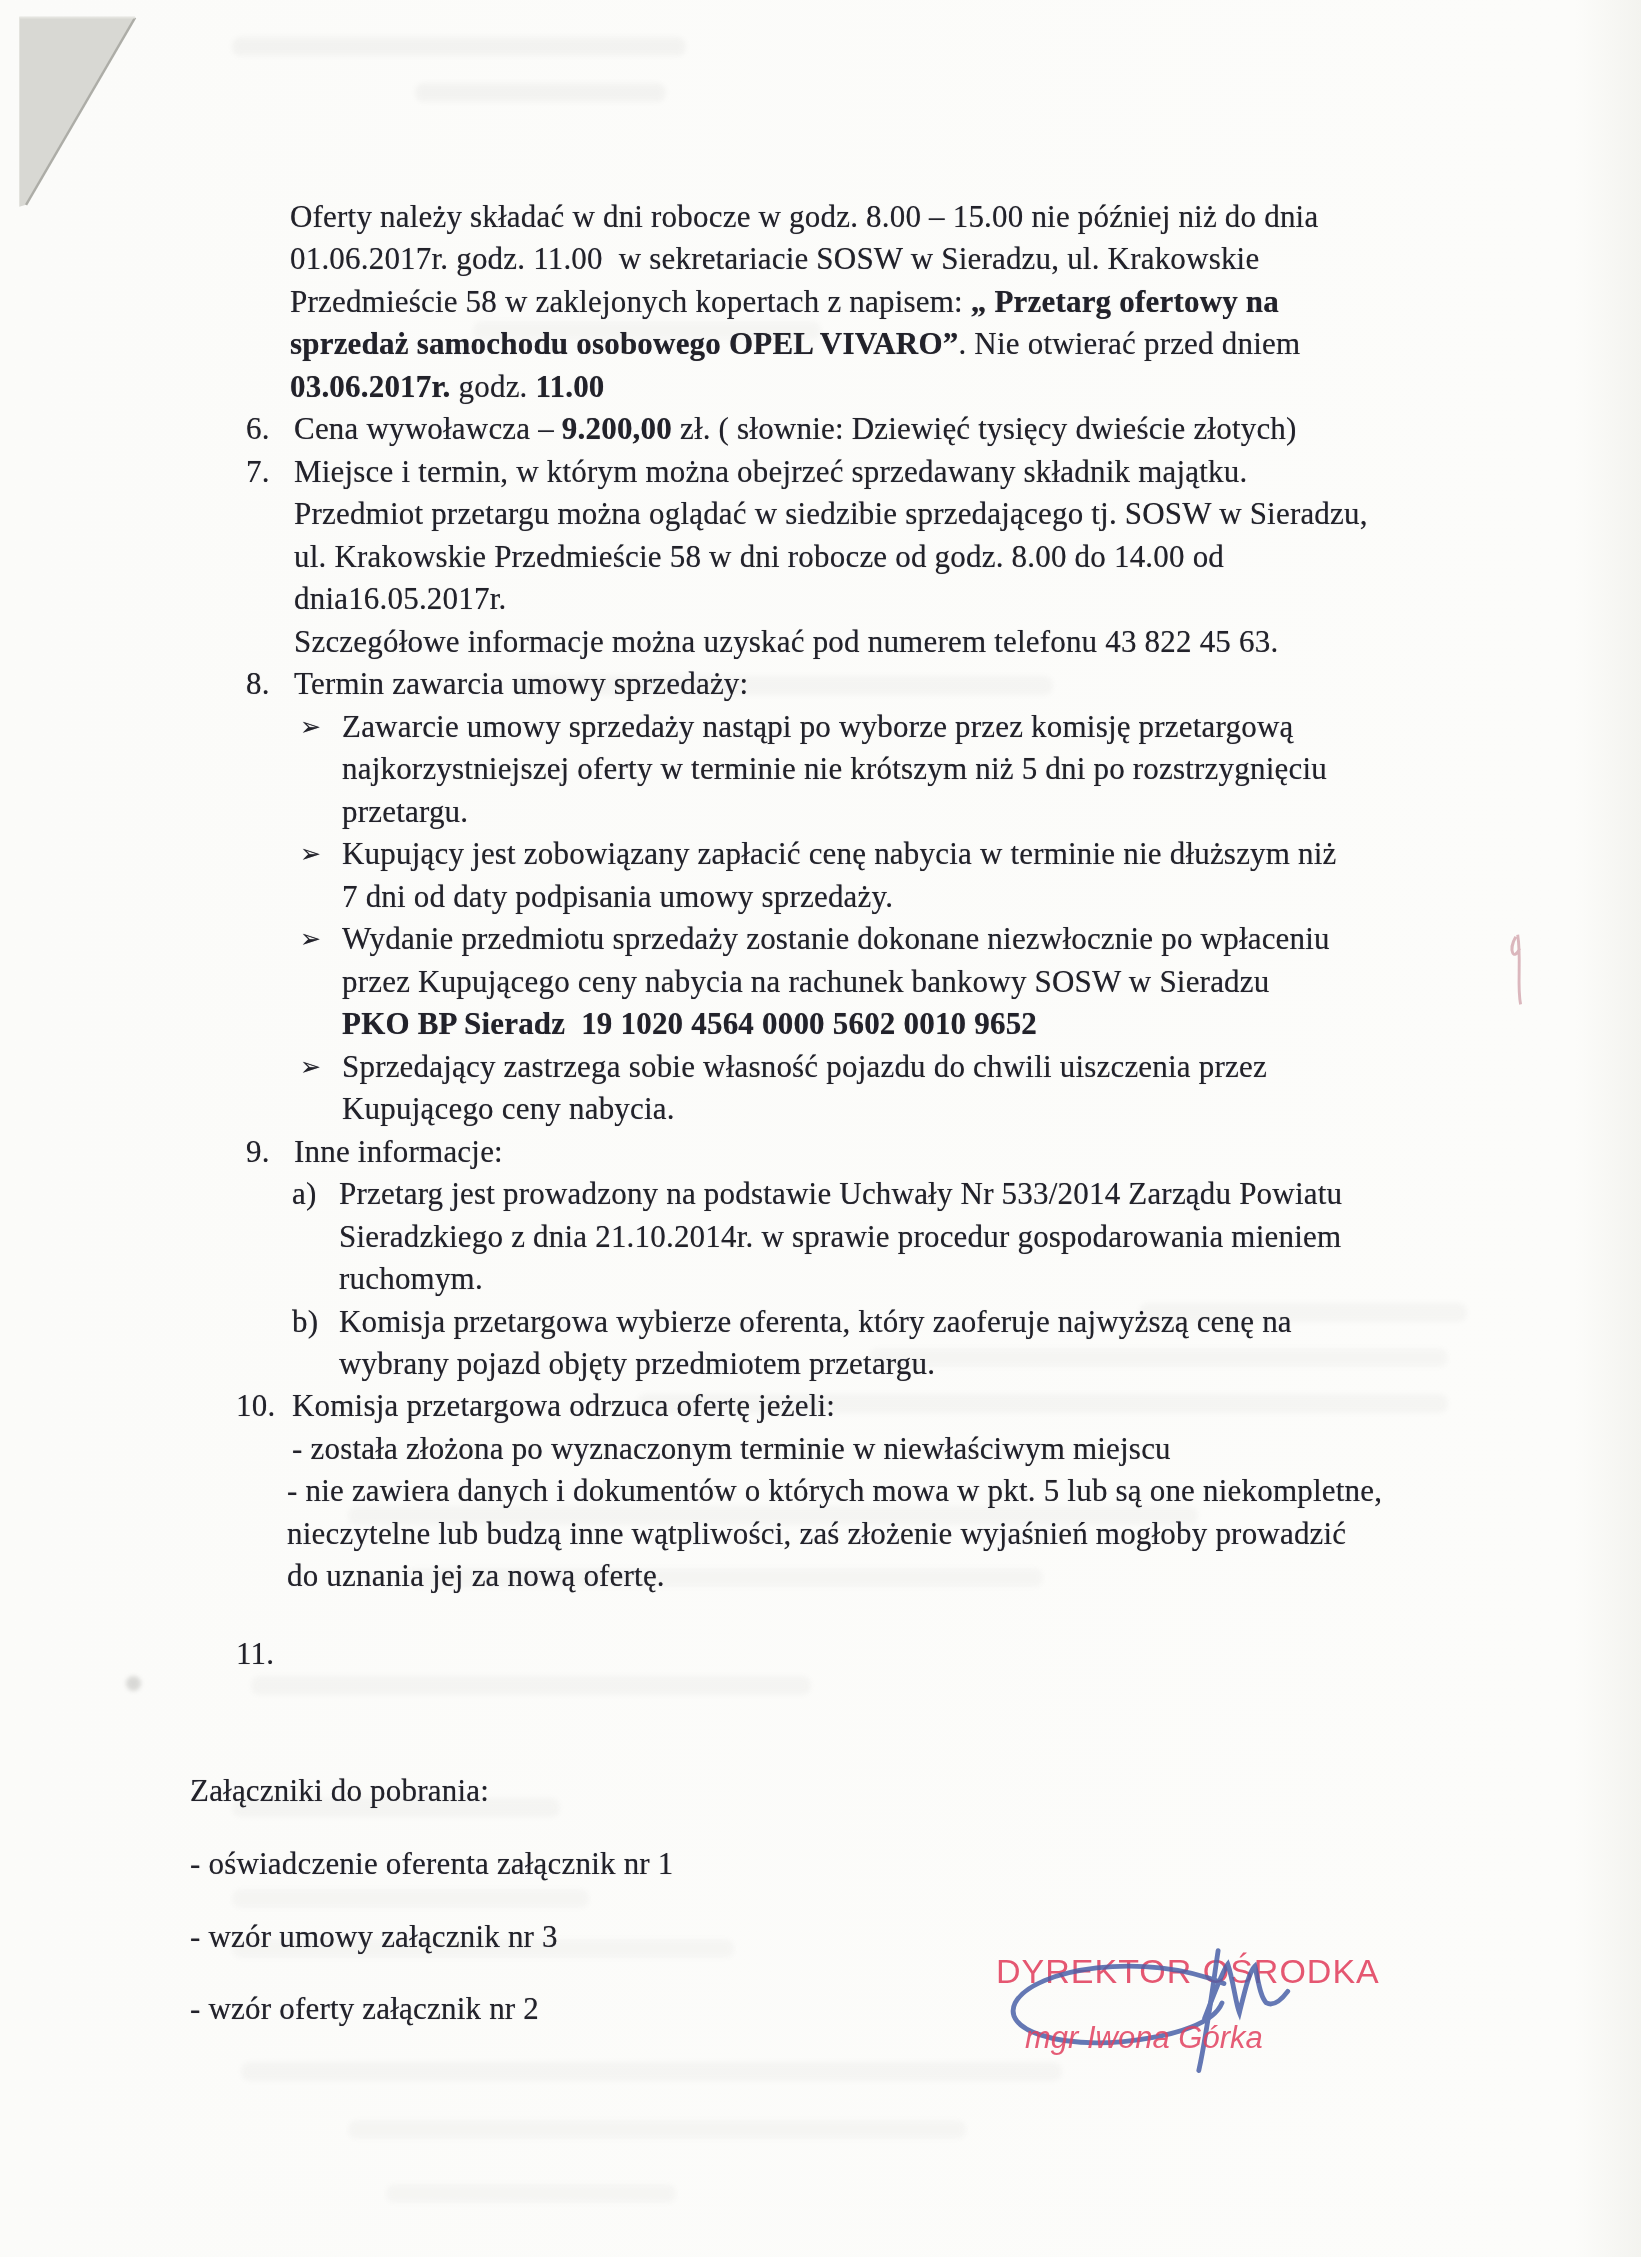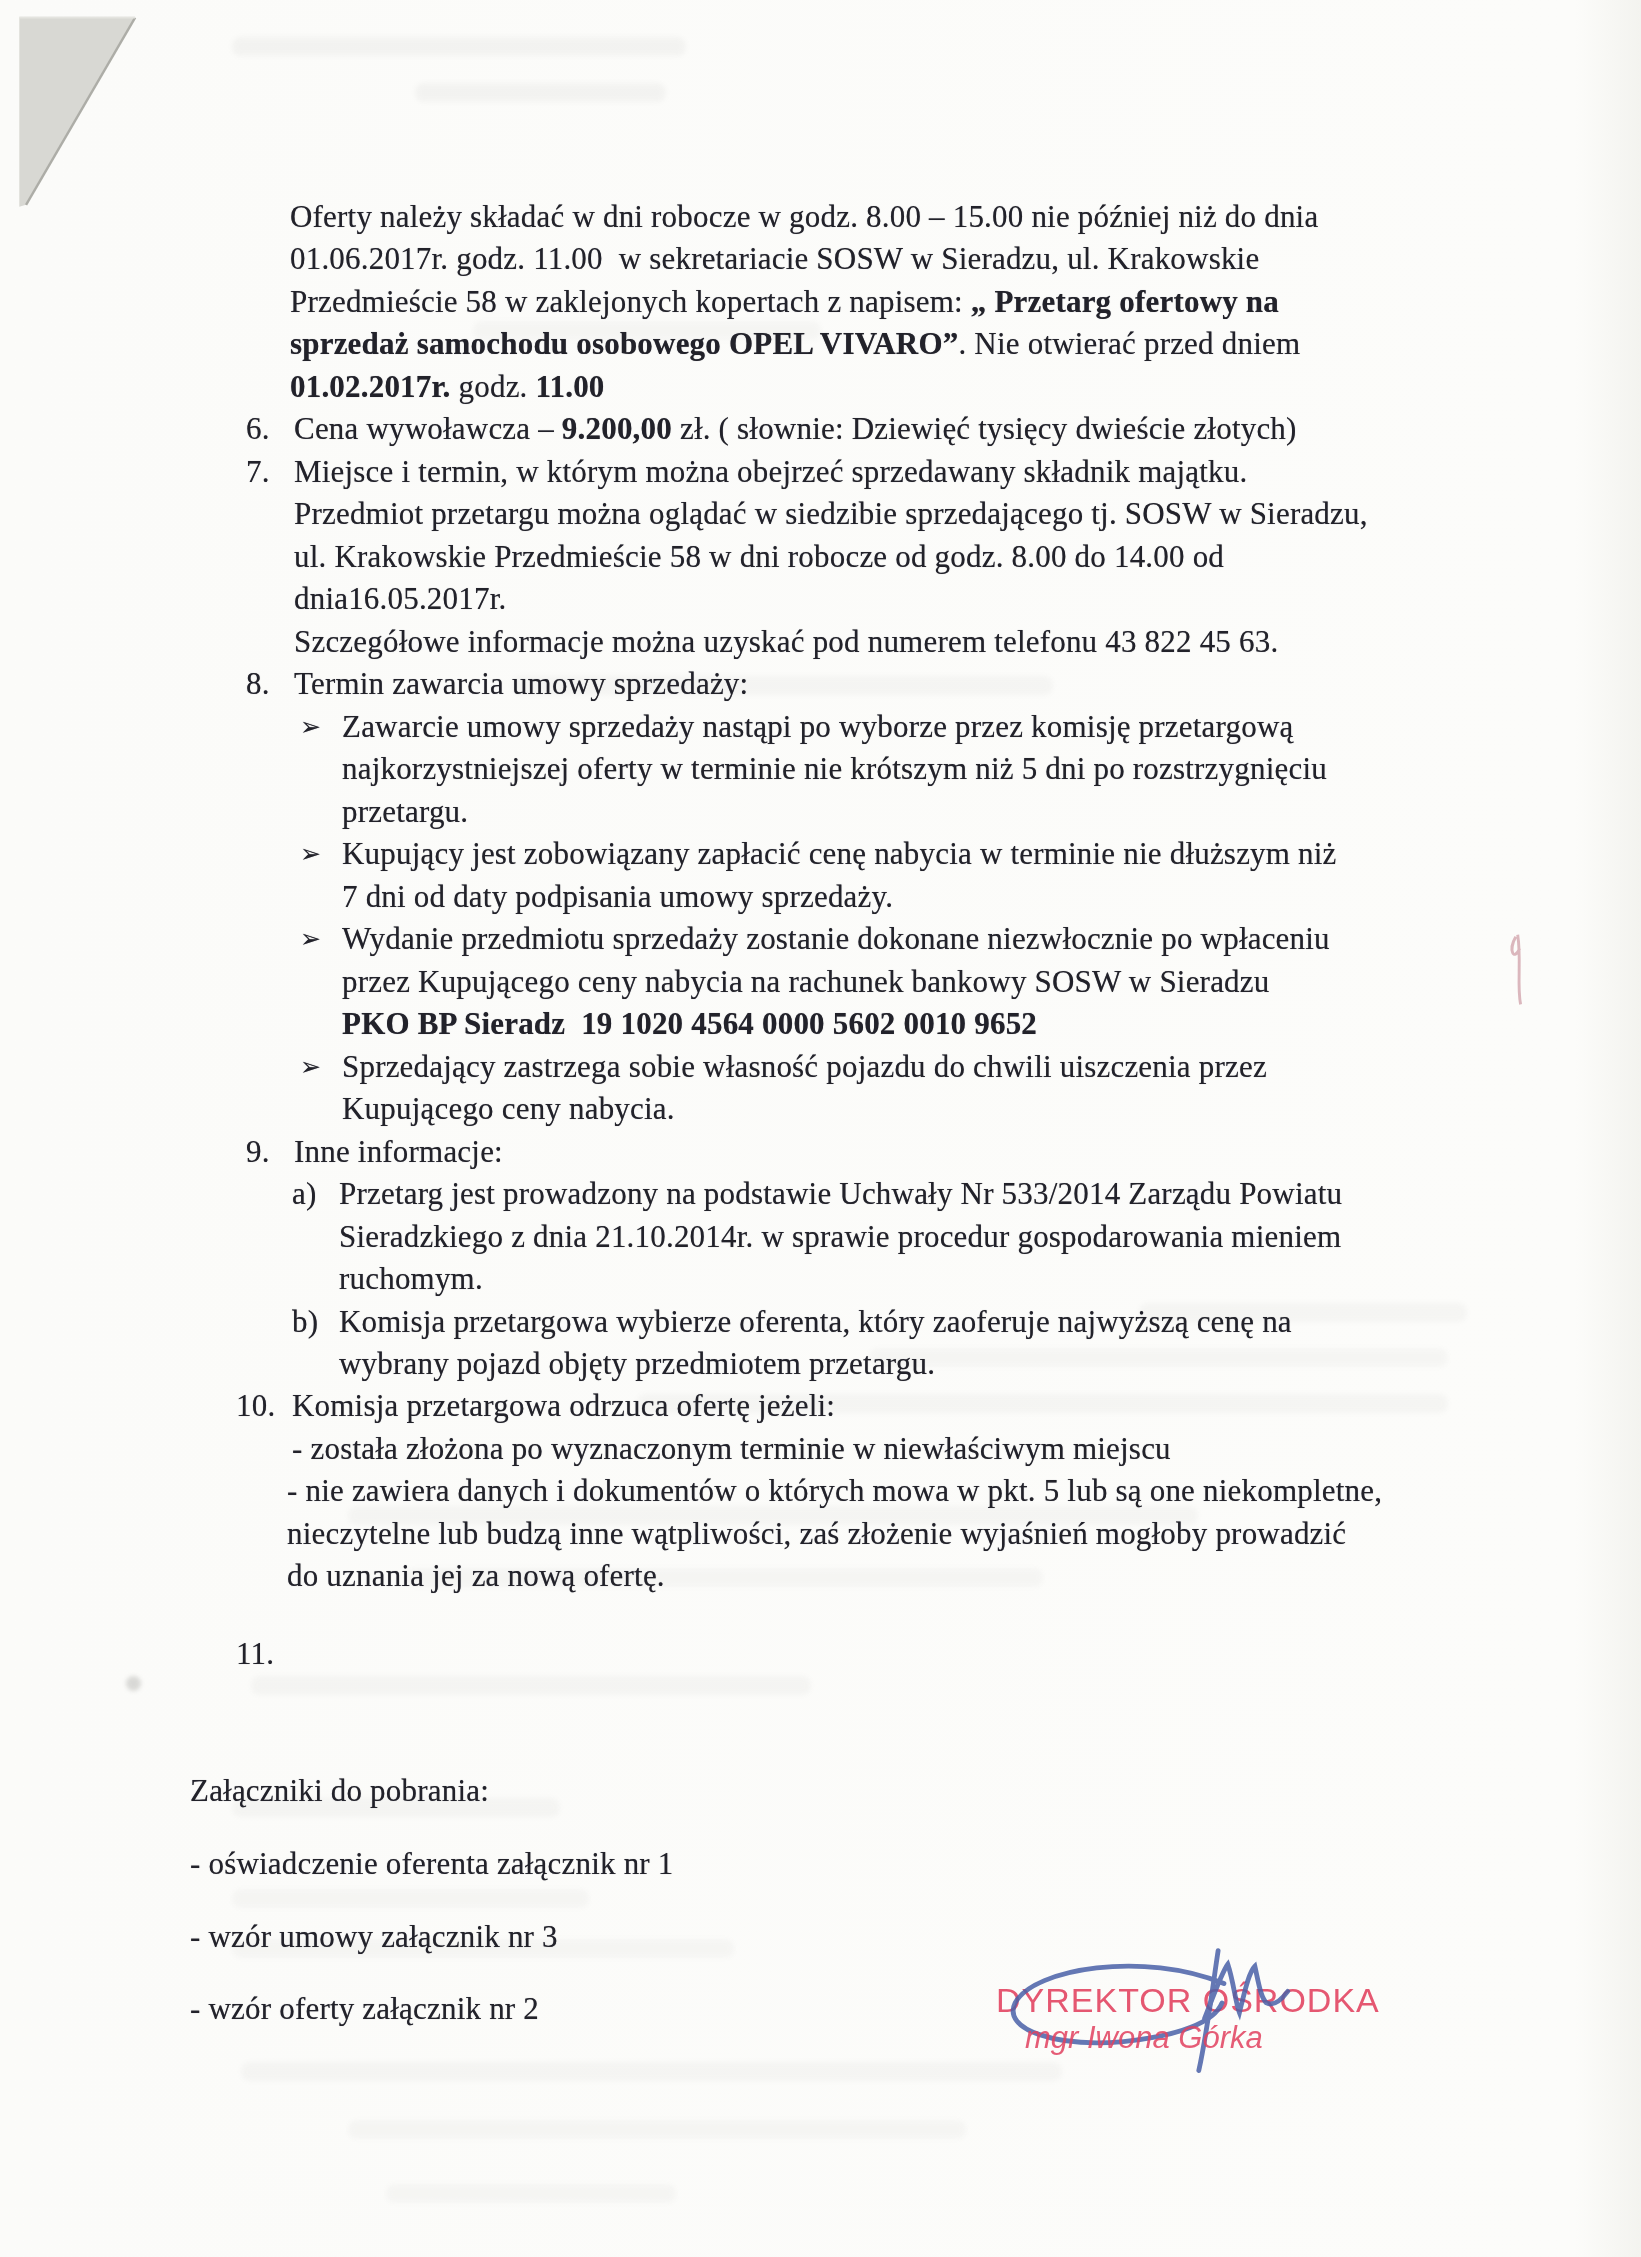--- a/index.html
+++ b/index.html
@@ -39,21 +39,20 @@
     height:19.3px;
   }
   .stamp-title{
     position:absolute;
     font-family:"Liberation Sans","DejaVu Sans",sans-serif;
     font-size:34px;
     letter-spacing:1px;
     color:#e2415f;
     opacity:.88;
     white-space:nowrap;
-    margin-top:29px;
   }
   .stamp-name{
     position:absolute;
     font-family:"Liberation Sans","DejaVu Sans",sans-serif;
     font-style:italic;
     font-size:31px;
     color:#e2415f;
     opacity:.85;
     white-space:nowrap;
   }
@@ -90,21 +89,21 @@
 
   <svg width="39" height="87" style="left:1504px;top:929px" viewBox="0 0 40 90">
     <path d="M 12 8 C 4 22, 10 34, 16 20 M 14 6 C 18 32, 13 58, 17 78" stroke="#c07d8b" stroke-width="3" fill="none" opacity=".55"></path>
   </svg>
   <div class="artifact" style="left:126px;top:1676px;width:15.4px;height:15.4px;background:#9a9a96;opacity:.35;border-radius:50%;filter:blur(1.9px)"></div>
 
   <div class="line" style="left:290px;top:197px"><span>Oferty należy składać w dni robocze w godz. 8.00 – 15.00 nie później niż do dnia</span></div>
   <div class="line" style="left:290px;top:239px"><span>01.06.2017r. godz. 11.00 &nbsp;w sekretariacie SOSW w Sieradzu, ul. Krakowskie</span></div>
   <div class="line" style="left:290px;top:282px"><span>Przedmieście 58 w zaklejonych kopertach z napisem: </span><span class="b">„ Przetarg ofertowy na</span></div>
   <div class="line" style="left:290px;top:324px"><span class="b">sprzedaż samochodu osobowego OPEL VIVARO”</span><span>. Nie otwierać przed dniem</span></div>
-  <div class="line" style="left:290px;top:367px"><span class="b">01.02.2017r.</span><span> godz. </span><span class="b">11.00</span></div>
+  <div class="line" style="left:290px;top:367px"><span class="b">03.06.2017r.</span><span> godz. </span><span class="b">11.00</span></div>
 
   <div class="line" style="left:246px;top:409px"><span>6.</span></div>
   <div class="line" style="left:294px;top:409px"><span>Cena wywoławcza – </span><span class="b">9.200,00</span><span> zł. ( słownie: Dziewięć tysięcy dwieście złotych)</span></div>
 
   <div class="line" style="left:246px;top:452px"><span>7.</span></div>
   <div class="line" style="left:294px;top:452px"><span>Miejsce i termin, w którym można obejrzeć sprzedawany składnik majątku.</span></div>
   <div class="line" style="left:294px;top:494px"><span>Przedmiot przetargu można oglądać w siedzibie sprzedającego tj. SOSW w Sieradzu,</span></div>
   <div class="line" style="left:294px;top:537px"><span>ul. Krakowskie Przedmieście 58 w dni robocze od godz. 8.00 do 14.00 od</span></div>
   <div class="line" style="left:294px;top:579px"><span>dnia16.05.2017r.</span></div>
   <div class="line" style="left:294px;top:622px"><span>Szczegółowe informacje można uzyskać pod numerem telefonu 43 822 45 63.</span></div>

